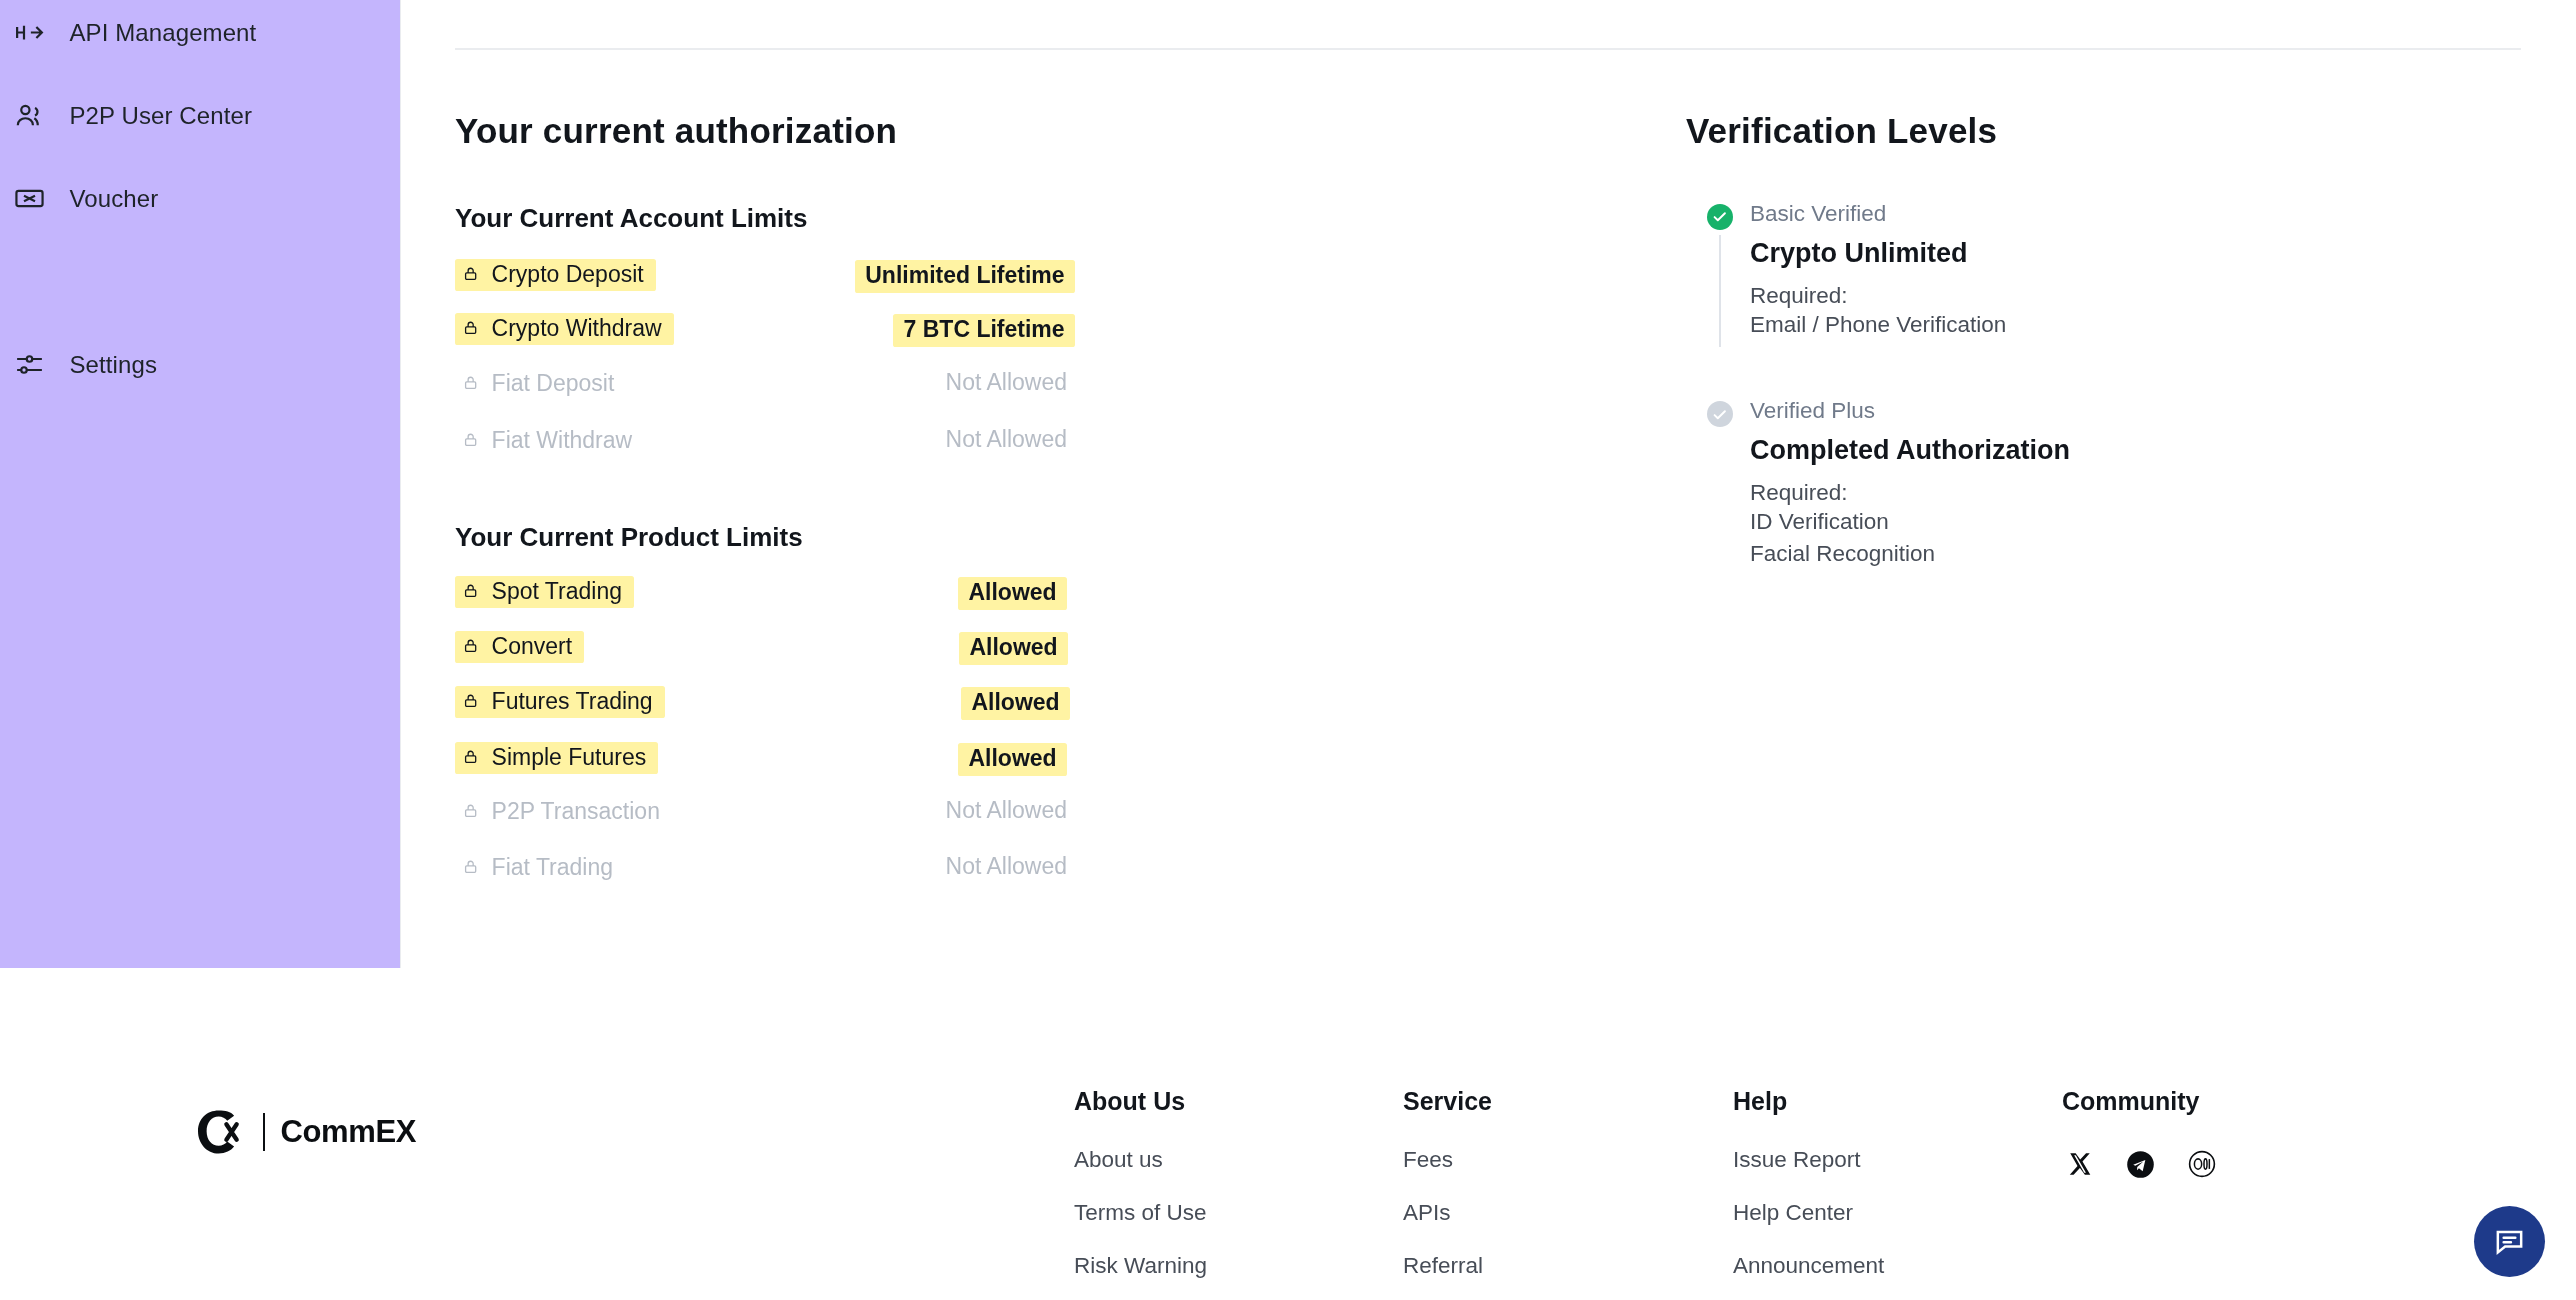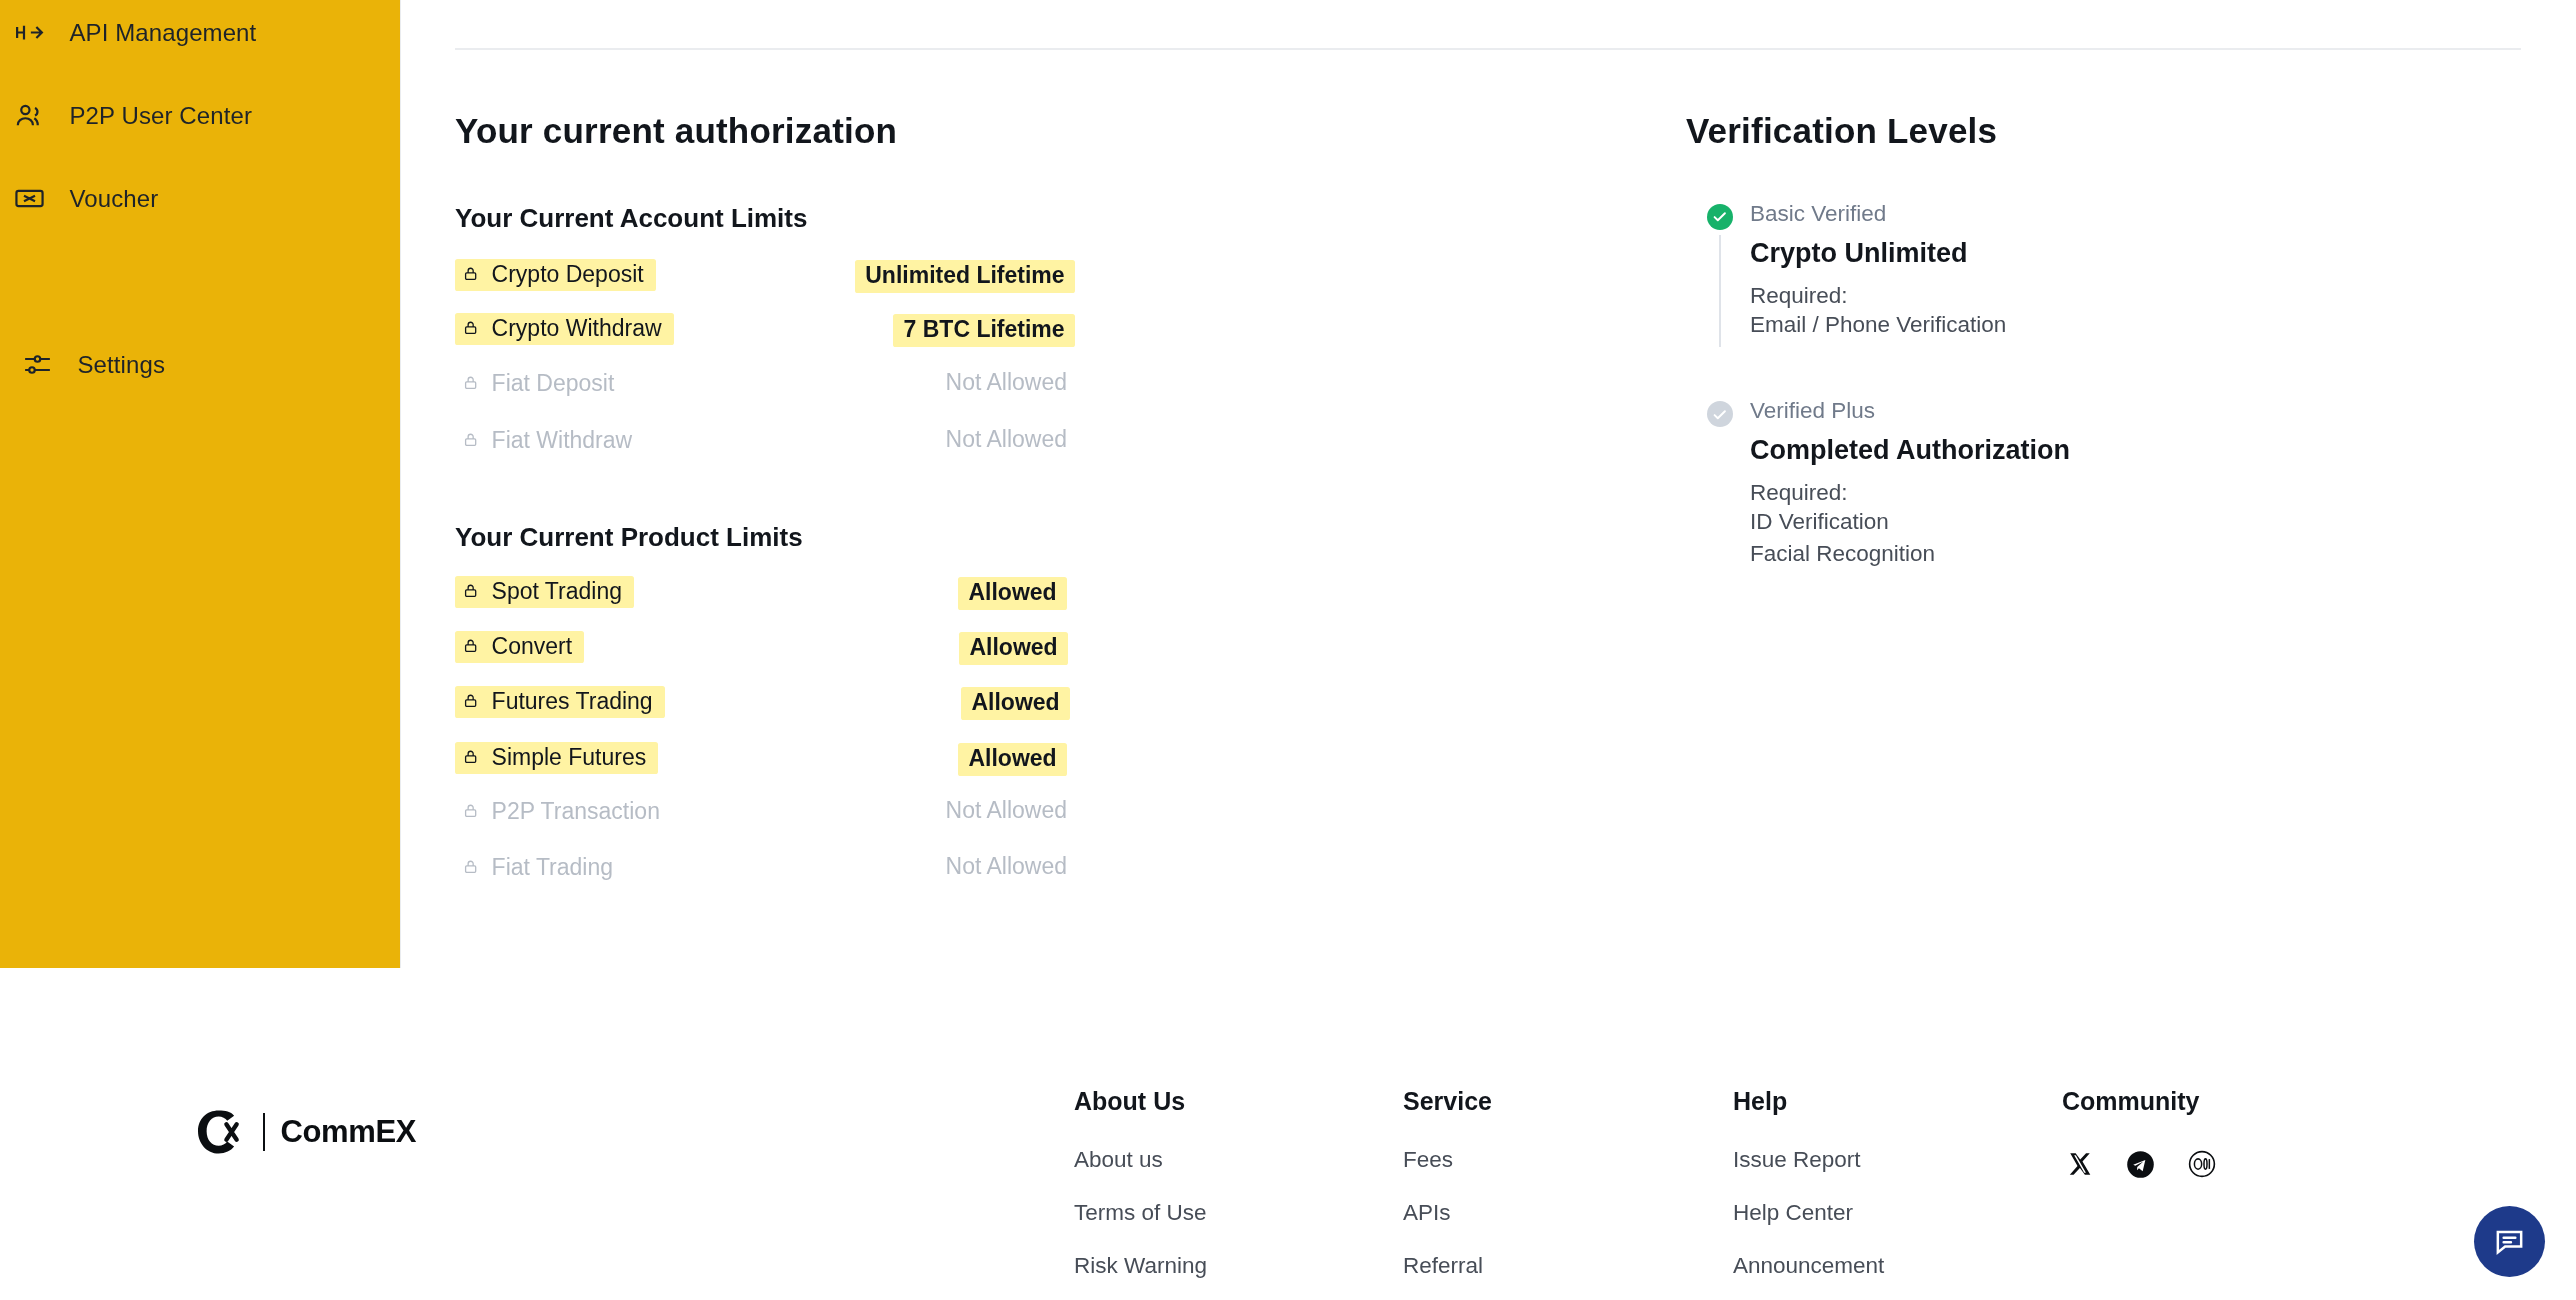--- a/index.html
+++ b/index.html
@@ -14,21 +14,21 @@
     position: relative;
   }
 
   
   #sidebar {
     position: absolute;
     left: 0; top: 0;
     width: 401px;
     height: 968px;
     border-right: 1.7px solid #eaecef;
-    background: #eab308;
+    background: #c4b5fd;
   }
   .side-item {
     display: flex;
     align-items: center;
     gap: 22.5px;
     height: 83px;
     padding-left: 12px;
     cursor: pointer;
   }
   .side-item .side-label {
@@ -263,21 +263,21 @@
     <span class="side-icon">
       <svg width="33" height="33" viewBox="0 0 24 24" fill="none" stroke="#1e2329" stroke-width="1.6">
         <rect x="2.5" y="6.5" width="19" height="11" rx="1.5"></rect>
         <path d="M8 10l8 4M16 10l-8 4"></path>
       </svg>
     </span>
     <span class="side-label">Voucher</span>
   </div>
 
 
-  <div class="side-item" style="position:absolute;top:323px;left:8px;width:401px;">
+  <div class="side-item" style="position:absolute;top:323px;left:0;width:401px;">
     <span class="side-icon">
       <svg width="33" height="33" viewBox="0 0 24 24" fill="none" stroke="#1e2329" stroke-width="1.6">
         <path d="M3 8h7M14 8h7M3 16h3M10 16h11"></path>
         <circle cx="12" cy="8" r="2"></circle>
           <circle cx="8" cy="16" r="2"></circle>
       </svg>
     </span>
     <span class="side-label">Settings</span>
   </div>
 

